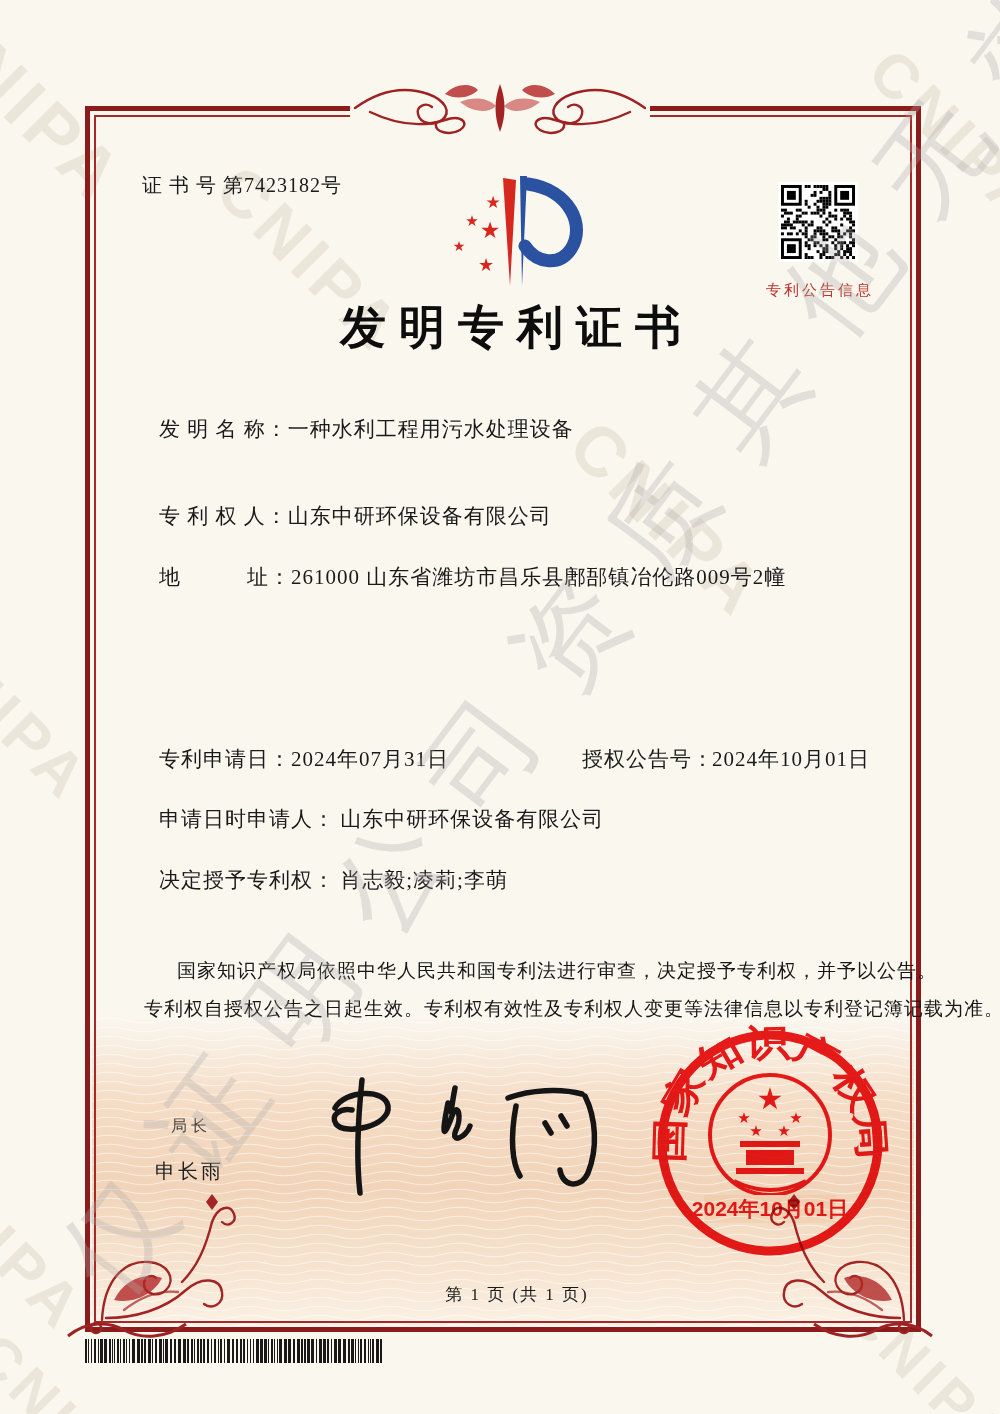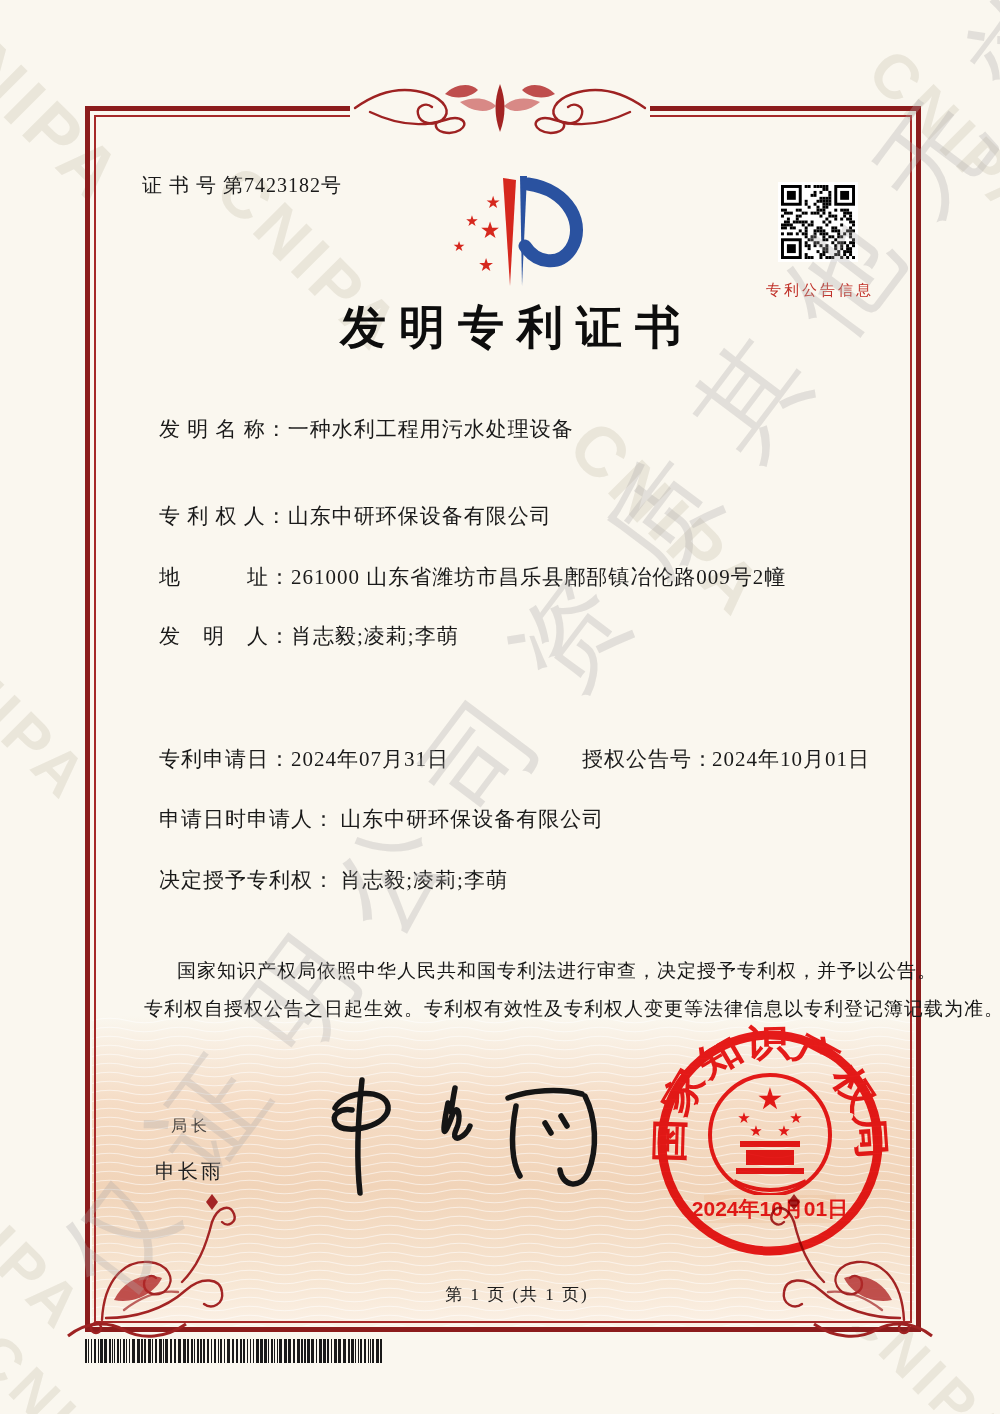--- a/index.html
+++ b/index.html
@@ -362,23 +362,20 @@
 
     <div class="row" style="top:502px;">
       <span class="lbl">专 利 权 人：</span><span class="val">山东中研环保设备有限公司</span>
     </div>
     <div class="row" style="top:415px;">
       <span class="lbl">发 明 名 称：</span><span class="val">一种水利工程用污水处理设备</span>
     </div>
     <div class="row" style="top:563px;">
       <span class="lbl">地　　　址：</span><span class="val">261000 山东省潍坊市昌乐县鄌郚镇冶伦路009号2幢</span>
     </div>
-    <div class="row" style="top:622px;">
-      <span class="lbl">发　明　人：</span><span class="val">肖志毅;凌莉;李萌</span>
-    </div>
     <div class="row" style="top:745px;">
       <span class="lbl">专利申请日：</span><span class="val">2024年07月31日</span>
       <span class="col2">授权公告号：</span>
       <span class="col2v">2024年10月01日</span>
     </div>
     <div class="row" style="top:805px;">
       <span class="lbl">申请日时申请人：</span> <span class="val">山东中研环保设备有限公司</span>
     </div>
     <div class="row" style="top:866px;">
       <span class="lbl">决定授予专利权：</span> <span class="val">肖志毅;凌莉;李萌</span>

